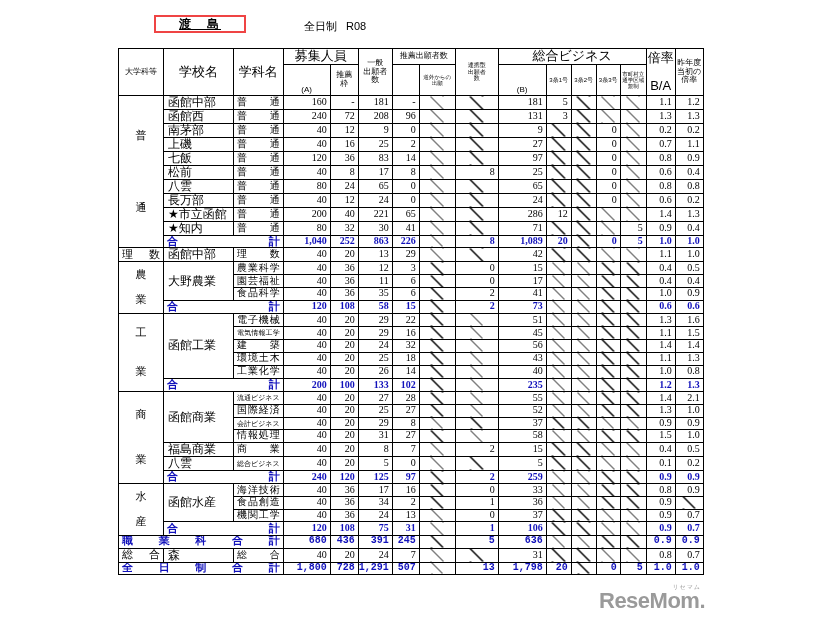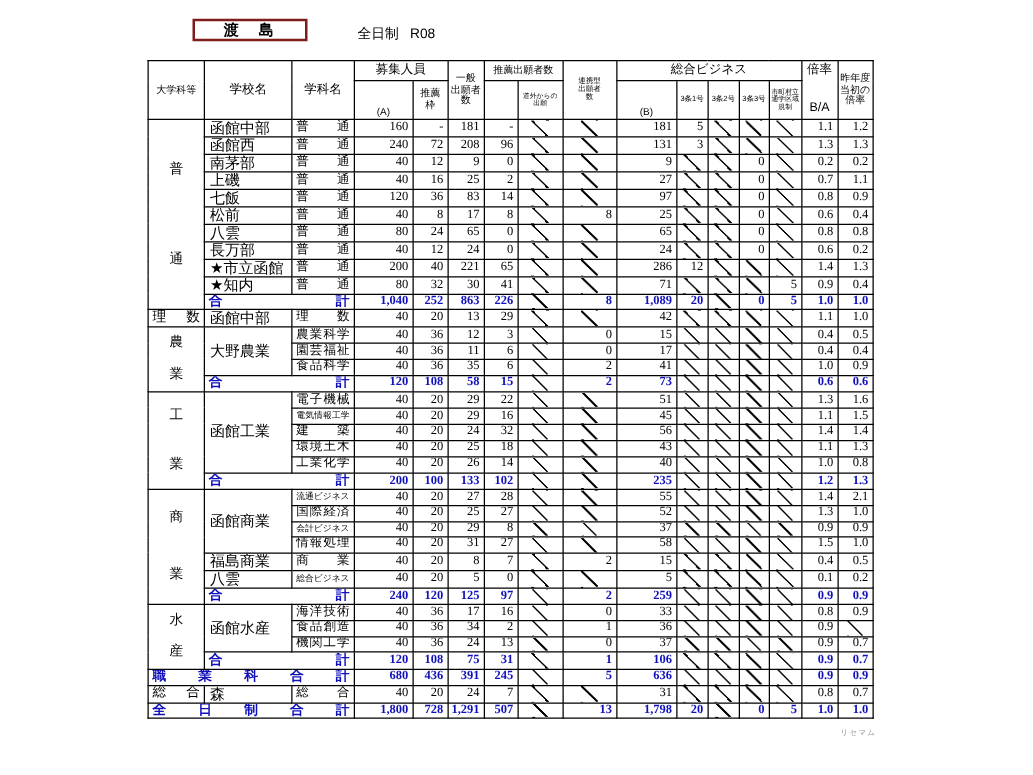--- a/index.html
+++ b/index.html
@@ -1,46 +1,46 @@
 <!DOCTYPE html>
 <html><head>
 <meta charset="utf-8">
 <style>
   html,body{margin:0;padding:0;background:#fff;}
   .page{position:relative;width:826px;height:620px;background:#fff;overflow:hidden;
         font-family:"Liberation Sans","DejaVu Sans",sans-serif;color:#000;}
-  .title-box{position:absolute;left:154px;top:15px;width:92px;height:18px;border:2px solid #7f1d1d;
+  .title-box{position:absolute;left:154px;top:15px;width:92px;height:18px;border:2px solid #ef4444;
         box-sizing:border-box;display:flex;align-items:center;justify-content:center;
-        font-weight:bold;font-size:12px;letter-spacing:2px;}
-  .mode{position:absolute;left:286px;top:19px;font-size:11px;}
+        font-weight:bold;font-size:12px;letter-spacing:2px;text-decoration:underline;}
+  .mode{position:absolute;left:304px;top:19px;font-size:11px;}
   .mode span{margin-right:9px;}
   table{border-collapse:collapse;table-layout:fixed;position:absolute;left:118px;top:48px;background:#fff;}
   th,td{border:1px solid #000;padding:0;overflow:hidden;white-space:nowrap;line-height:1.08;
         font-size:10px;box-sizing:border-box;}
-  thead th{font-weight:normal;text-align:center;vertical-align:middle;font-size:10px;}
+  thead th{font-weight:normal;text-align:center;vertical-align:middle;font-size:13px;}
   thead tr.hr1{height:16px;}
   thead tr.hr2{height:31px;}
   th.h-sm{font-size:8px;}
   th.h-xs{font-size:6px;line-height:1.15;}
   th.h-xxs{font-size:5.5px;line-height:1.15;}
   th.bottom{vertical-align:bottom;}
   th.rate-th{vertical-align:middle;}
   th.rate-th .rt{display:flex;flex-direction:column;justify-content:space-between;height:42px;padding:1px 0;}
   tbody td{height:12.4px;}
   td.num{text-align:right;padding-right:3px;font-family:"Liberation Serif","DejaVu Serif",serif;}
   .total{color:#1111bb;font-weight:bold;}
   td.diag{background:linear-gradient(45deg,transparent calc(50% - 0.7px),#000 calc(50% - 0.7px),#000 calc(50% + 0.7px),transparent calc(50% + 0.7px));}
   td.school{text-align:left;padding-left:4px;font-size:12px;}
   .spread{text-align:justify;text-align-last:justify;padding:0 3px;}
   td.dept{font-size:10px;}
   td.small{font-size:7px;}
   td.cat{text-align:center;font-size:11px;vertical-align:middle;}
   .catv{display:flex;flex-direction:column;justify-content:space-around;align-items:center;font-size:11px;}
   tr.subtotal-row td{border-bottom:1.5px solid #000;}
-  tr.summary-row td{border-top:1.5px solid #000;border-bottom:1.5px solid #000;}
+  tr.summary-row td{border-top:1.5px solid #000;border-bottom:1.5px solid #000;font-family:Liberation Mono, monospace;}
   td.label{font-size:11px;}
   .logo{position:absolute;left:599px;top:584px;width:118px;color:#9a9a9a;}
   .logo .ruby{display:block;text-align:right;padding-right:16px;font-size:6px;letter-spacing:1px;line-height:1;}
   .logo .main{display:block;text-align:left;font-size:22px;font-weight:bold;letter-spacing:-0.5px;line-height:1;}
 </style>
 </head>
 <body>
 
 <div class="page">
 
@@ -747,15 +747,16 @@
           <td class="num total">0</td>
           <td class="num total">5</td>
           <td class="num total">1.0</td>
           <td class="num total">1.0</td>
         </tr>
       </tbody>
   </table>
 
   <div class="logo">
     <span class="ruby">リセマム</span>
+    <span class="main">ReseMom.</span>
   </div>
 
 </div>
 
 </body></html>

